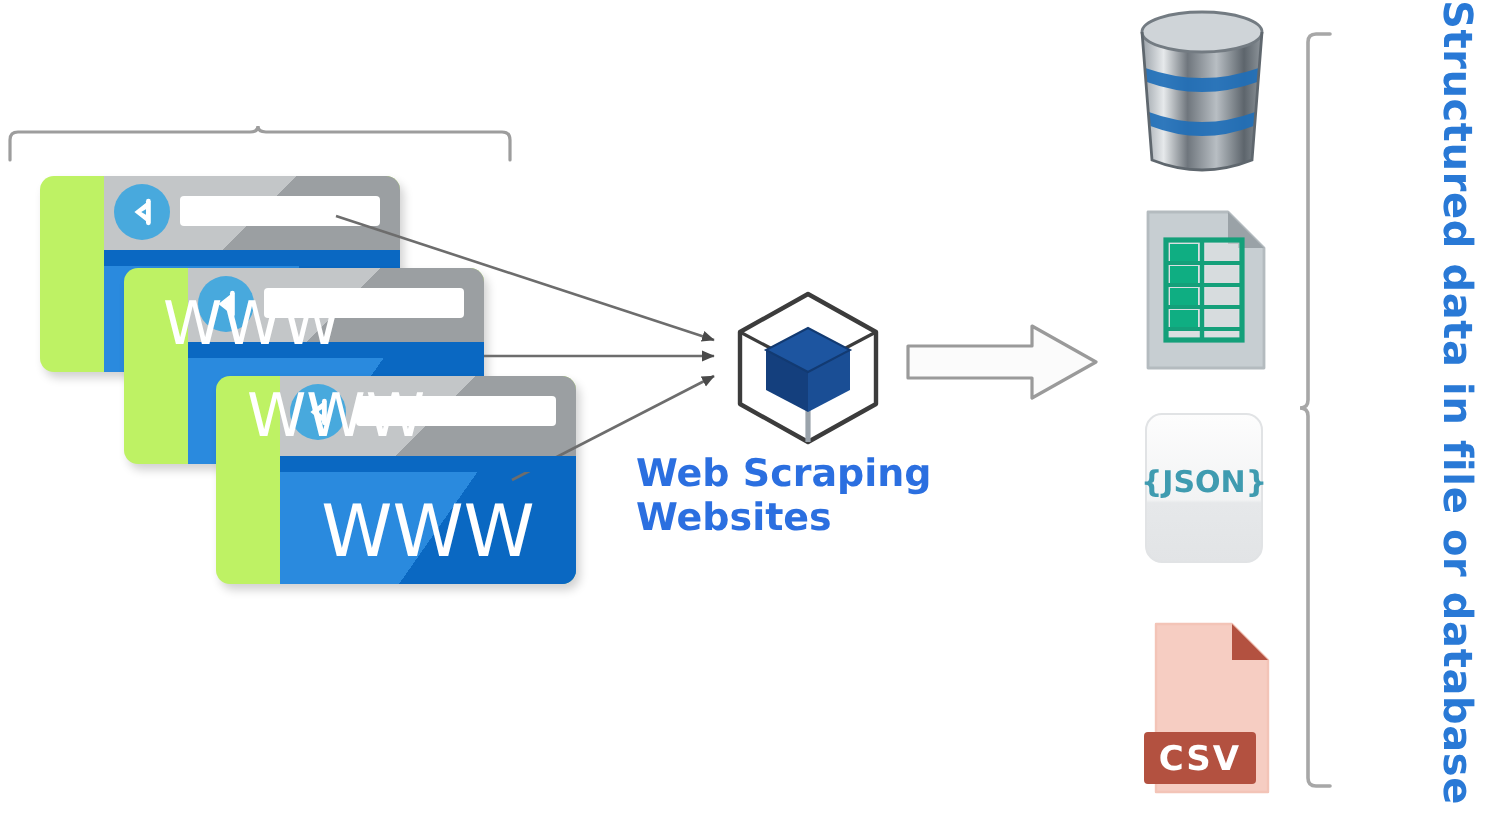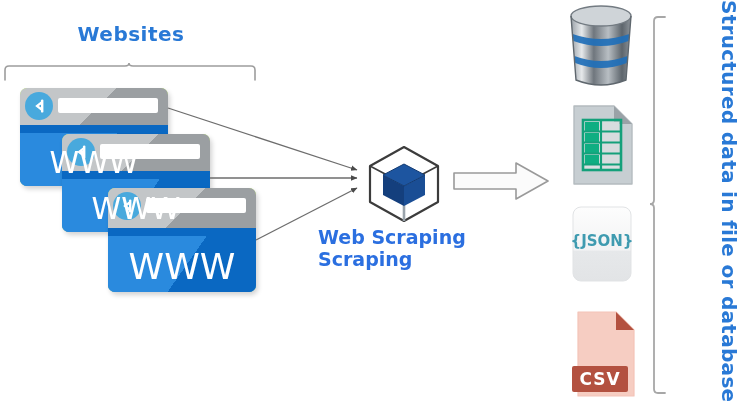--- a/index.html
+++ b/index.html
@@ -37,20 +37,21 @@
     left: 2px;
     top: 62px;
   }
 
   
   .browser {
     border-radius: 7px;
     overflow: hidden;
     box-shadow: 2px 3px 5px rgba(0,0,0,0.18);
     background: #bef264;
+    padding-left: 32px;
   }
   .browser .titlebar {
     position: relative;
     height: 38%;
     background: linear-gradient(135deg,#c3c6c8 0%, #c3c6c8 52%, #9b9fa2 52%, #9b9fa2 100%);
   }
   .browser .backbtn {
     position: absolute;
     border-radius: 50%;
     background: #48a9dd;
@@ -141,21 +142,20 @@
     white-space: nowrap;
     font-family: "DejaVu Sans", sans-serif;
     line-height: 42px;
   }
 </style>
 </head>
 <body>
 
 <div id="stage">
 
-  <div class="abs" id="websites-label">Websites</div>
 
   <svg class="abs" id="websites-brace" width="258" height="20">
     <path d="M3,18 L3,8 Q3,4 7,4 L123,4 Q127,4 127,1 Q127,4 131,4 L249,4 Q253,4 253,8 L253,18" fill="none" stroke="#9d9d9d" stroke-width="1.6" stroke-linecap="round"></path>
   </svg>
 
   <div class="abs browser" id="browser-1">
     <div class="titlebar">
       <div class="backbtn" style="left:5px; top:4px; width:28px; height:28px;">
         <svg width="18" height="18" viewBox="0 0 18 18">
           <path d="M12.5,3.2 L5.2,9 L12.5,14.8 L12.5,11.2 L8.6,9 L12.5,6.8 Z" fill="#ffffff"></path>
@@ -225,21 +225,21 @@
     <g>
       <path d="M42,22 L63,33 L42,44 L21,33 Z" fill="#1d55a0"></path>
       <path d="M21,33 L42,44 L42,64 L21,53 Z" fill="#143f7d"></path>
       <path d="M63,33 L63,53 L42,64 L42,44 Z" fill="#1a4e95"></path>
       <path d="M42,22 L63,33 L42,44 L21,33 Z" fill="none" stroke="#123a72" stroke-width="1"></path>
     </g>
   </svg>
 
   <div class="abs" id="center-label">
     <div>Web Scraping</div>
-    <div>Scraping</div>
+    <div>Websites</div>
   </div>
 
   <svg class="abs" id="block-arrow" width="100" height="42" viewBox="0 0 100 42">
     <path d="M2,13 L64,13 L64,3 L96,21 L64,39 L64,29 L2,29 Z" fill="#fbfbfb" stroke="#9a9a9a" stroke-width="1.6" stroke-linejoin="round"></path>
   </svg>
 
   <svg class="abs" id="icon-database" width="76" height="88" viewBox="0 0 76 88">
     <defs>
       <linearGradient id="dbg" x1="0" y1="0" x2="1" y2="0">
         <stop offset="0%" stop-color="#9aa1a8"></stop>

